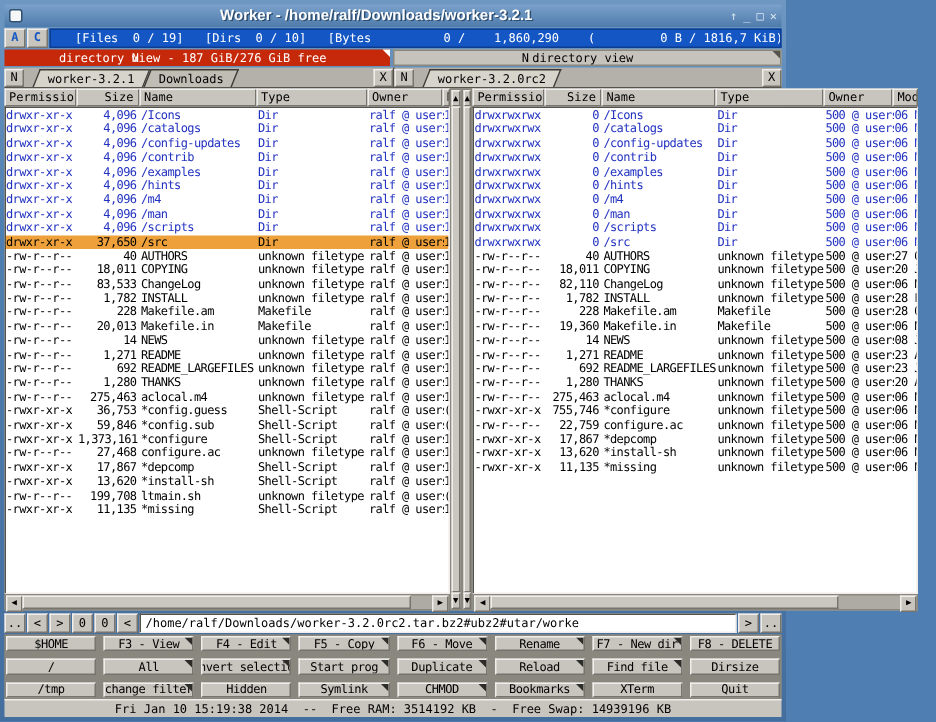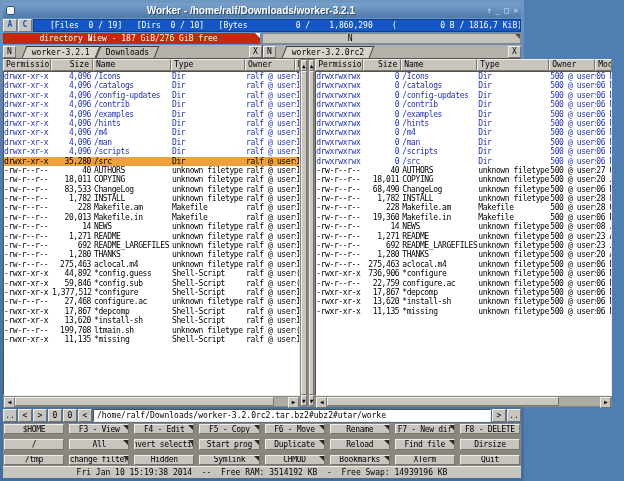--- a/index.html
+++ b/index.html
@@ -120,20 +120,21 @@
     <span class="bluebar">[Files  0 / 19]   [Dirs  0 / 10]   [Bytes          0 /    1,860,290    (         0 B / 1816,7 KiB) ]</span>
   </div>
 
   <div class="pane-headers">
     <div class="phdr phdr-red">
       <span class="lbl">directory view - 187 GiB/276 GiB free</span>
       <span class="mode">N</span>
       <span class="fold"></span>
     </div>
     <div class="phdr phdr-gray">
+      <span class="lbl">directory view</span>
       <span class="mode">N</span>
       <span class="fold"></span>
     </div>
   </div>
 
   <div class="tabrows">
     <div class="tabrow">
       <span class="mini-btn">N</span>
       <div class="tabs" id="left-tabs">
           <div class="tab active">
@@ -235,21 +236,21 @@
           <div class="row dir">
             <span class="c c0">drwxr-xr-x</span>
             <span class="c c1">4,096</span>
             <span class="c c2">/scripts</span>
             <span class="c c3">Dir</span>
             <span class="c c4">ralf @ users</span>
             <span class="c c5">1</span>
           </div>
           <div class="row dir sel">
             <span class="c c0">drwxr-xr-x</span>
-            <span class="c c1">35,280</span>
+            <span class="c c1">37,650</span>
             <span class="c c2">/src</span>
             <span class="c c3">Dir</span>
             <span class="c c4">ralf @ users</span>
             <span class="c c5">1</span>
           </div>
           <div class="row">
             <span class="c c0">-rw-r--r--</span>
             <span class="c c1">40</span>
             <span class="c c2">AUTHORS</span>
             <span class="c c3">unknown filetype</span>
@@ -331,37 +332,37 @@
           <div class="row">
             <span class="c c0">-rw-r--r--</span>
             <span class="c c1">275,463</span>
             <span class="c c2">aclocal.m4</span>
             <span class="c c3">unknown filetype</span>
             <span class="c c4">ralf @ users</span>
             <span class="c c5">1</span>
           </div>
           <div class="row">
             <span class="c c0">-rwxr-xr-x</span>
-            <span class="c c1">44,892</span>
+            <span class="c c1">36,753</span>
             <span class="c c2">*config.guess</span>
             <span class="c c3">Shell-Script</span>
             <span class="c c4">ralf @ users</span>
             <span class="c c5">(</span>
           </div>
           <div class="row">
             <span class="c c0">-rwxr-xr-x</span>
             <span class="c c1">59,846</span>
             <span class="c c2">*config.sub</span>
             <span class="c c3">Shell-Script</span>
             <span class="c c4">ralf @ users</span>
             <span class="c c5">(</span>
           </div>
           <div class="row">
             <span class="c c0">-rwxr-xr-x</span>
-            <span class="c c1">1,377,512</span>
+            <span class="c c1">1,373,161</span>
             <span class="c c2">*configure</span>
             <span class="c c3">Shell-Script</span>
             <span class="c c4">ralf @ users</span>
             <span class="c c5">1</span>
           </div>
           <div class="row">
             <span class="c c0">-rw-r--r--</span>
             <span class="c c1">27,468</span>
             <span class="c c2">configure.ac</span>
             <span class="c c3">unknown filetype</span>
@@ -523,21 +524,21 @@
           <div class="row">
             <span class="c c0">-rw-r--r--</span>
             <span class="c c1">18,011</span>
             <span class="c c2">COPYING</span>
             <span class="c c3">unknown filetype</span>
             <span class="c c4">500 @ users</span>
             <span class="c c5">20 J</span>
           </div>
           <div class="row">
             <span class="c c0">-rw-r--r--</span>
-            <span class="c c1">68,490</span>
+            <span class="c c1">82,110</span>
             <span class="c c2">ChangeLog</span>
             <span class="c c3">unknown filetype</span>
             <span class="c c4">500 @ users</span>
             <span class="c c5">06 N</span>
           </div>
           <div class="row">
             <span class="c c0">-rw-r--r--</span>
             <span class="c c1">1,782</span>
             <span class="c c2">INSTALL</span>
             <span class="c c3">unknown filetype</span>
@@ -595,21 +596,21 @@
           <div class="row">
             <span class="c c0">-rw-r--r--</span>
             <span class="c c1">275,463</span>
             <span class="c c2">aclocal.m4</span>
             <span class="c c3">unknown filetype</span>
             <span class="c c4">500 @ users</span>
             <span class="c c5">06 N</span>
           </div>
           <div class="row">
             <span class="c c0">-rwxr-xr-x</span>
-            <span class="c c1">736,906</span>
+            <span class="c c1">755,746</span>
             <span class="c c2">*configure</span>
             <span class="c c3">unknown filetype</span>
             <span class="c c4">500 @ users</span>
             <span class="c c5">06 N</span>
           </div>
           <div class="row">
             <span class="c c0">-rw-r--r--</span>
             <span class="c c1">22,759</span>
             <span class="c c2">configure.ac</span>
             <span class="c c3">unknown filetype</span>

